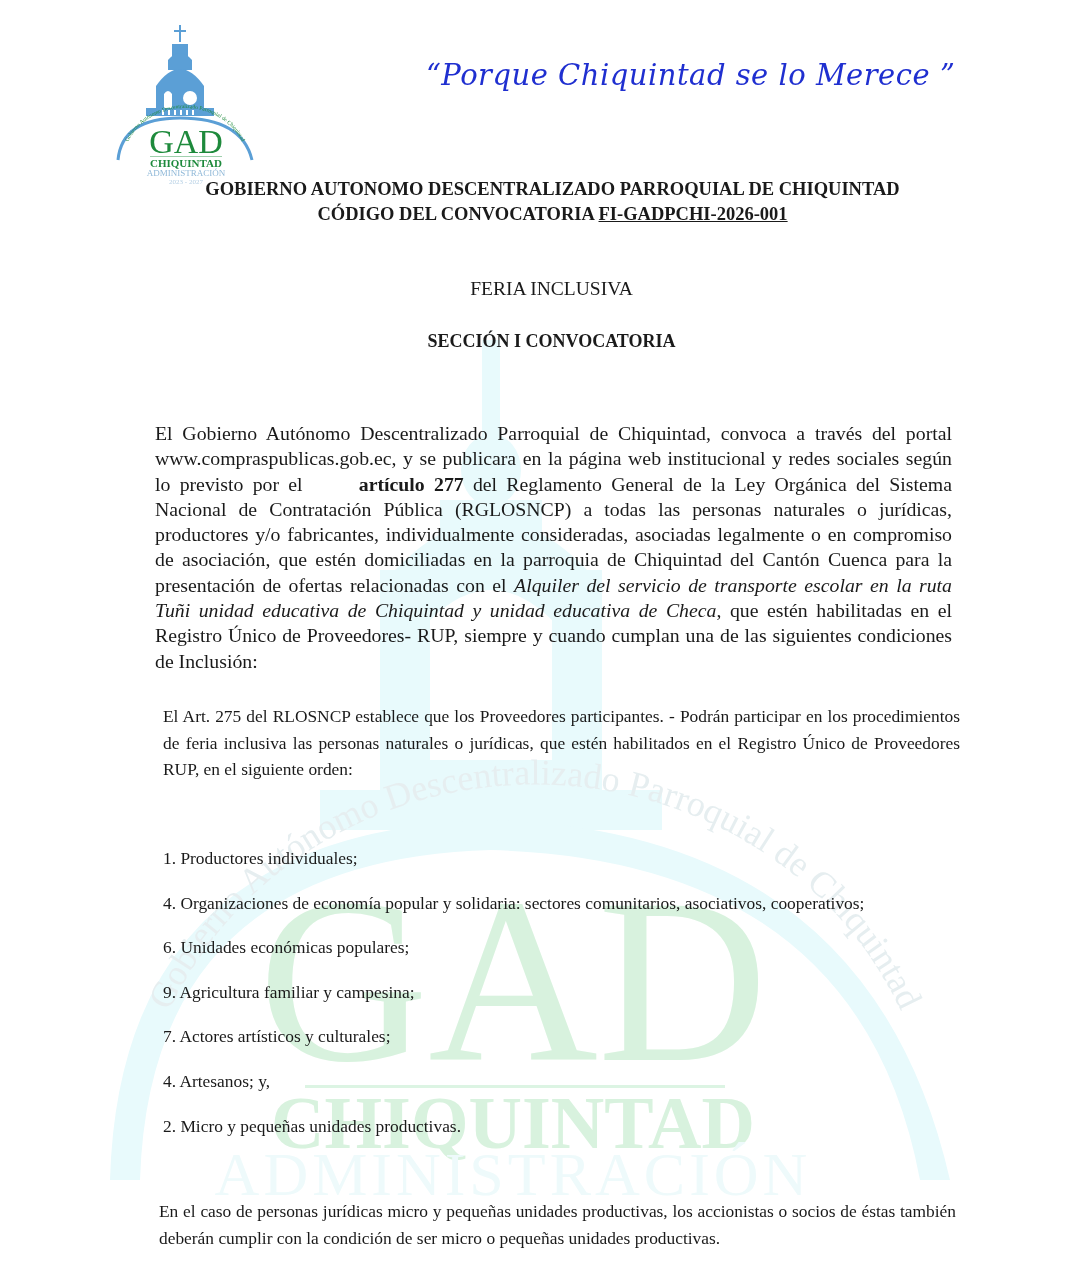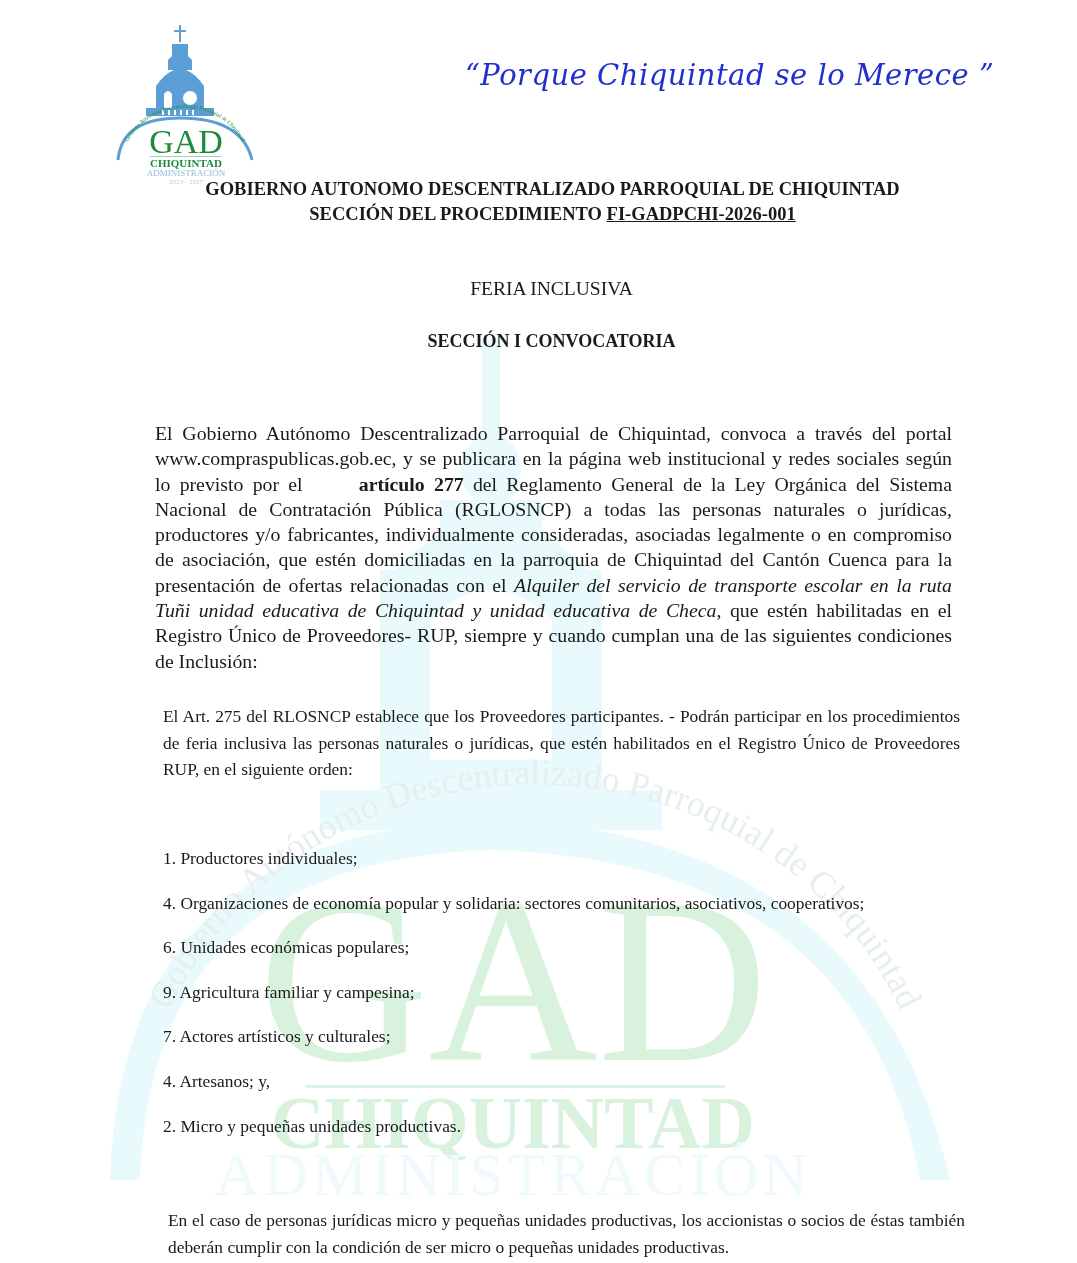--- a/index.html
+++ b/index.html
@@ -6,21 +6,21 @@
   body { width: 1077px; height: 1263px; position: relative; overflow: hidden;
          font-family: "Liberation Serif", serif; color: #1a1a1a; }
 
   
   .watermark { position: absolute; left: 0; top: 0; width: 1077px; height: 1263px; pointer-events: none; z-index: 0; }
 
   
   .logo { position: absolute; left: 112px; top: 22px; width: 145px; height: 165px; z-index: 2; }
   .motto { position: absolute; left: 426px; top: 58px; z-index: 2;
            font-family: "DejaVu Serif", serif; font-style: italic; font-size: 29px;
-           color: #1f2fd0; letter-spacing: 0.5px; white-space: nowrap; margin-left: 39px; }
+           color: #1f2fd0; letter-spacing: 0.5px; white-space: nowrap; }
 
   .title-block { position: absolute; left: 0; width: 1077px; text-align: center; z-index: 2;
                  font-weight: bold; font-size: 18.5px; line-height: 25px; }
   .title-1 { top: 177px; left: 14px; }
   .title-2 { top: 202px; left: 14px; }
   .code { text-decoration: underline; }
 
   .feria { position: absolute; top: 278px; width: 1077px; text-align: center; left: 13px;
            font-size: 19.5px; z-index: 2; }
   .seccion { position: absolute; top: 331px; width: 1077px; text-align: center; left: 13px;
@@ -98,33 +98,33 @@
   <rect x="38" y="134" width="72" height="1" fill="#9fd0ad"></rect>
   <text x="74" y="145" text-anchor="middle" font-family="Liberation Serif, serif" font-weight="bold" font-size="11" fill="#1e8a3c">CHIQUINTAD</text>
   <text x="74" y="154" text-anchor="middle" font-family="Liberation Serif, serif" font-size="9" fill="#8fb8d8">ADMINISTRACIÓN</text>
   <text x="74" y="162" text-anchor="middle" font-family="Liberation Serif, serif" font-size="7" fill="#b4cfe4">2023 - 2027</text>
 </svg>
 
 <div class="motto">“Porque Chiquintad se lo Merece ”</div>
 
 <div class="title-block title-1">GOBIERNO AUTONOMO DESCENTRALIZADO PARROQUIAL DE CHIQUINTAD</div>
 <div class="title-block title-2">
-  <span>SECCIÓN DEL PROCEDIMIENTO </span><span class="code">FI-GADPCHI-2026-001</span>
+  <span>CÓDIGO DEL CONVOCATORIA </span><span class="code">FI-GADPCHI-2026-001</span>
 </div>
 
 <div class="feria">FERIA INCLUSIVA</div>
 <div class="seccion">SECCIÓN I CONVOCATORIA</div>
 
 <p class="para p1" style="margin:0"><span>El Gobierno Autónomo Descentralizado Parroquial de Chiquintad, convoca a través del portal www.compraspublicas.gob.ec, y se publicara en la página web institucional y redes sociales según lo previsto por el </span><span class="b">artículo 277</span><span> del Reglamento General de la Ley Orgánica del Sistema Nacional de Contratación Pública (RGLOSNCP) a todas las personas naturales o jurídicas, productores y/o fabricantes, individualmente consideradas, asociadas legalmente o en compromiso de asociación, que estén domiciliadas en la parroquia de Chiquintad del Cantón Cuenca para la presentación de ofertas relacionadas con el </span><span class="i">Alquiler del servicio de transporte escolar en la ruta Tuñi unidad educativa de Chiquintad y unidad educativa de Checa</span><span>, que estén habilitadas en el Registro Único de Proveedores- RUP, siempre y cuando cumplan una de las siguientes condiciones de Inclusión:</span></p>
 
 <p class="para p2" style="margin:8px">El Art. 275 del RLOSNCP establece que los Proveedores participantes. - Podrán participar en los procedimientos de feria inclusiva las personas naturales o jurídicas, que estén habilitados en el Registro Único de Proveedores RUP, en el siguiente orden:</p>
 
 <ul class="list">
   <li>1. Productores individuales;</li>
   <li>4. Organizaciones de economía popular y solidaria: sectores comunitarios, asociativos, cooperativos;</li>
   <li>6. Unidades económicas populares;</li>
   <li>9. Agricultura familiar y campesina;</li>
   <li>7. Actores artísticos y culturales;</li>
   <li>4. Artesanos; y,</li>
   <li>2. Micro y pequeñas unidades productivas.</li>
 </ul>
 
-<p class="para p3" style="margin:13px">En el caso de personas jurídicas micro y pequeñas unidades productivas, los accionistas o socios de éstas también deberán cumplir con la condición de ser micro o pequeñas unidades productivas.</p>
+<p class="para p3" style="margin:4px">En el caso de personas jurídicas micro y pequeñas unidades productivas, los accionistas o socios de éstas también deberán cumplir con la condición de ser micro o pequeñas unidades productivas.</p>
 
 </body></html>

